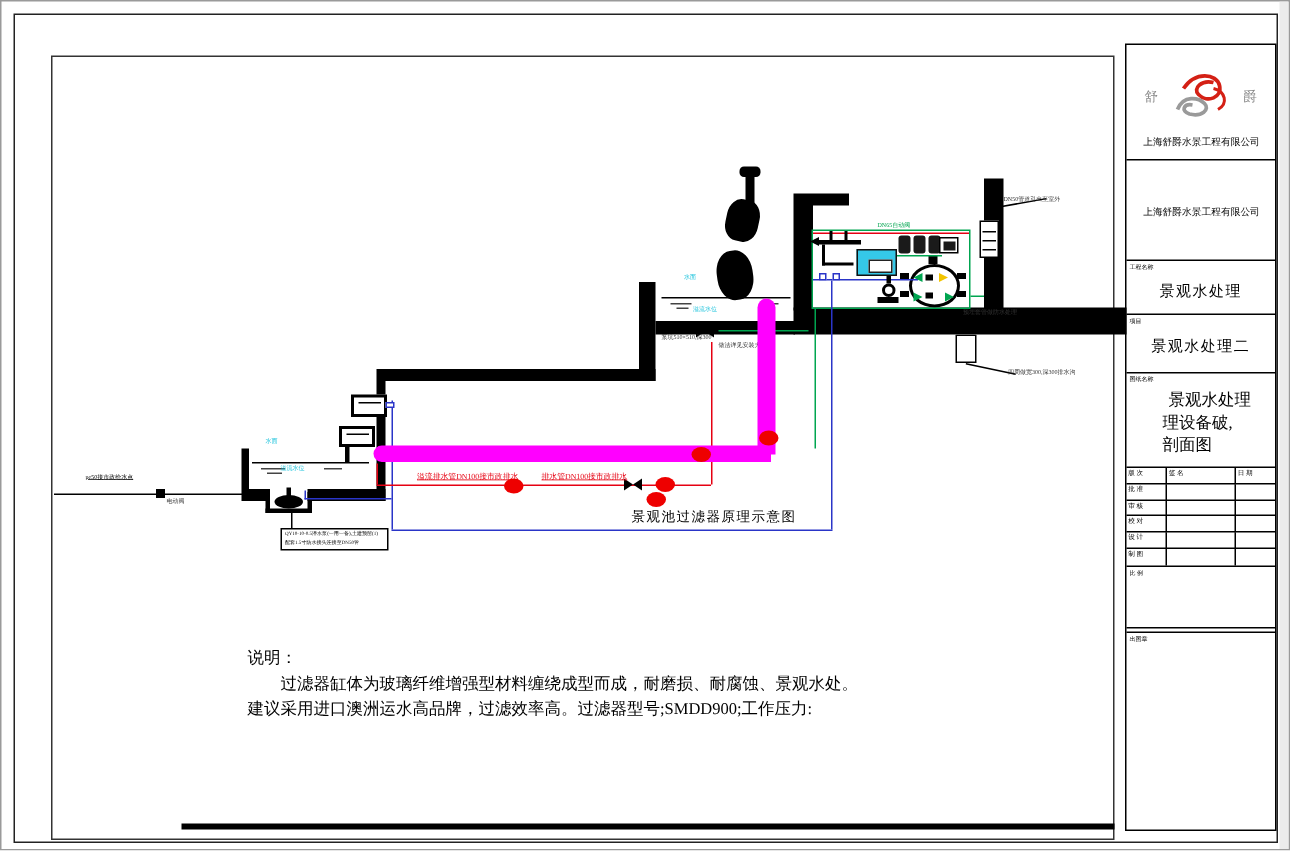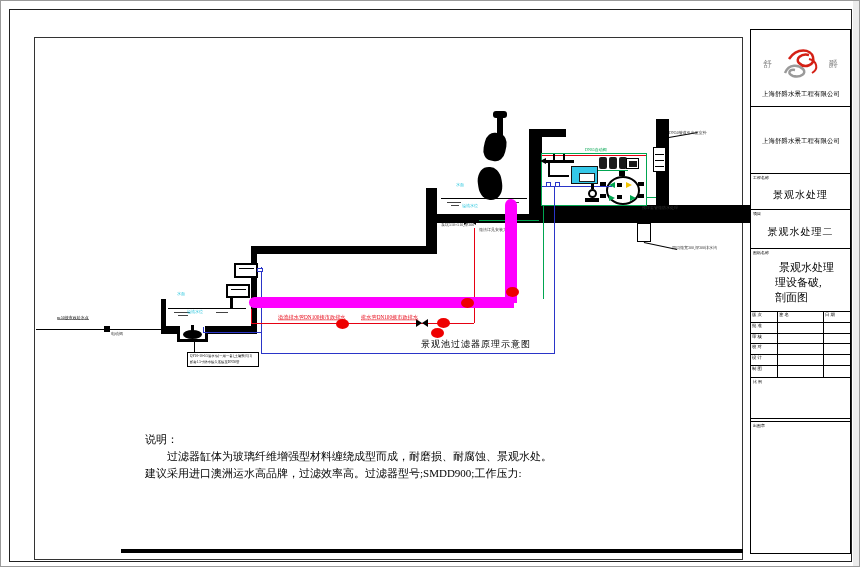--- a/index.html
+++ b/index.html
@@ -177,21 +177,21 @@
   <div class="t t5 tr u" style="left:360px;top:314px;z-index:4;">排水管DN100接市政排水</div>
 
   <div class="a z5" style="left:335px;top:318px;width:13px;height:10px;background:#ee0000;border-radius:50%;"></div>
   <div class="a z5" style="left:436px;top:317px;width:13px;height:10px;background:#ee0000;border-radius:50%;"></div>
   <div class="a z5" style="left:430px;top:327px;width:13px;height:10px;background:#ee0000;border-radius:50%;"></div>
   <div class="a z5" style="left:460px;top:297px;width:13px;height:10px;background:#ee0000;border-radius:50%;"></div>
   <div class="a z5" style="left:505px;top:286px;width:13px;height:10px;background:#ee0000;border-radius:50%;"></div>
 
   <div class="t" style="left:420px;top:339px;font-size:9px;letter-spacing:1px;">景观池过滤器原理示意图</div>
 
-  <div class="a" style="left:144px;top:430px;width:430px;font-size:11px;line-height:17px;color:#000;">
+  <div class="a" style="left:164px;top:430px;width:430px;font-size:11px;line-height:17px;color:#000;">
     <div>说明：</div>
     <div>　　过滤器缸体为玻璃纤维增强型材料缠绕成型而成，耐磨损、耐腐蚀、景观水处。</div>
     <div>建议采用进口澳洲运水高品牌，过滤效率高。过滤器型号;SMDD900;工作压力:</div>
   </div>
 
   <div class="a" style="left:749px;top:28px;width:101px;height:525px;border:1px solid #000;box-sizing:border-box;">
 
     <div class="tb-box" style="top:0;height:77px;">
       <span class="a" style="left:12px;top:28px;font-size:9px;color:#8a8a8a;">舒</span>
       <svg class="a" style="left:28px;top:15px;" width="44" height="38" viewBox="0 0 44 38">

